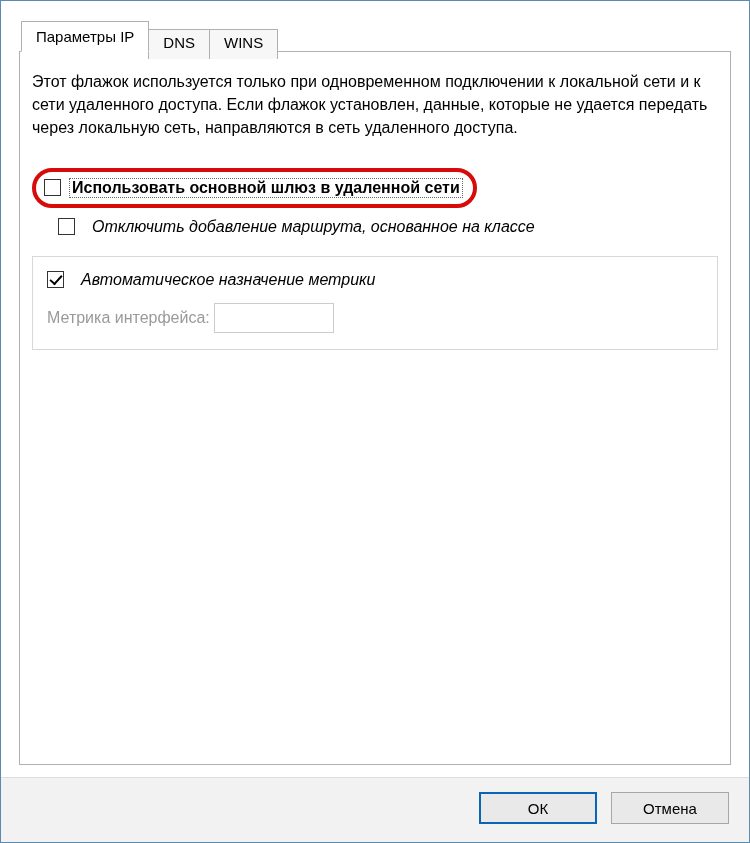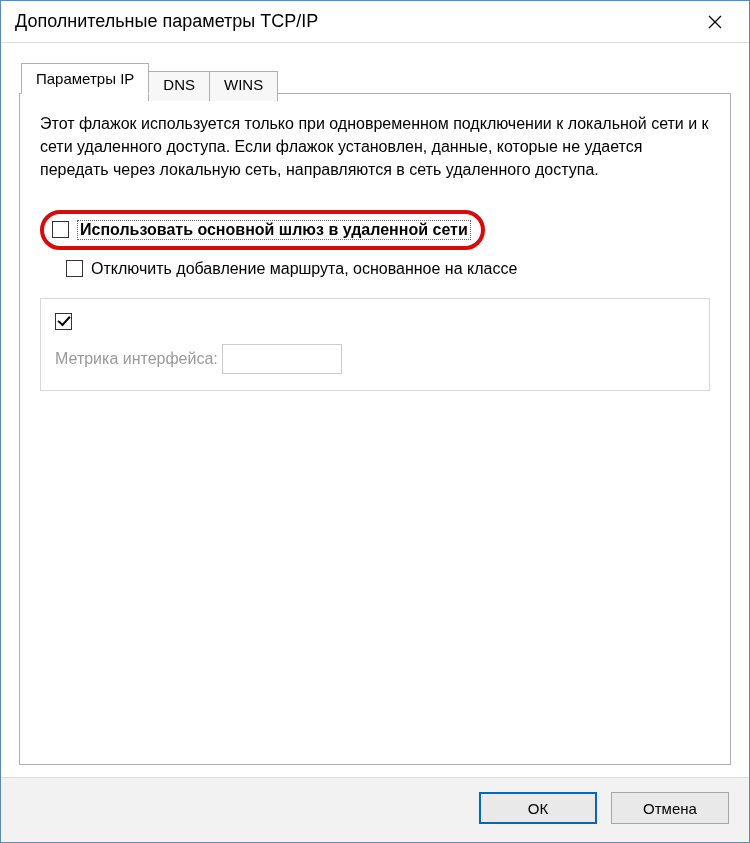--- a/index.html
+++ b/index.html
@@ -70,35 +70,36 @@
       margin-bottom: -1px;
     }
     .tab.inactive {
       background: #f7f7f7;
       top: 8px;
       padding-top: 4px;
       padding-bottom: 4px;
     }
     .tab-panel {
       border: 1px solid #b0b0b0;
-      padding: 18px 20px;
+      padding: 18px 12px;
       flex: 1;
       background: #fff;
     }
     .description {
       font-size: 16px;
       line-height: 1.45;
       color: #000;
       margin-bottom: 28px;
     }
     .checkbox-row {
       display: flex;
       align-items: center;
-      gap: 8px;
+      gap: 17px;
       margin-bottom: 14px;
+      font-style: italic;
     }
     .checkbox-row.indent {
       margin-left: 26px;
       margin-bottom: 20px;
     }
     .checkbox {
       width: 17px;
       height: 17px;
       border: 1px solid #333;
       background: #fff;
@@ -181,28 +182,20 @@
     }
     .btn.primary {
       border: 2px solid #0a66b5;
     }
   </style>
 </head>
 <body>
 
 <div class="window">
 
-  <div class="titlebar">
-    <div class="title">Дополнительные параметры TCP/IP</div>
-    <div class="close-btn">
-      <svg viewBox="0 0 14 14">
-          <path d="M1 1 L13 13 M13 1 L1 13" stroke="#000" stroke-width="1.3" fill="none"></path>
-        </svg>
-    </div>
-  </div>
 
   <div class="content-area">
     <div class="tabs">
       <div class="tab active">Параметры IP</div>
       <div class="tab inactive">DNS</div>
       <div class="tab inactive">WINS</div>
     </div>
 
     <div class="tab-panel">
 
@@ -214,20 +207,21 @@
       </div>
 
       <div class="checkbox-row indent">
         <span class="checkbox"></span>
         <span class="cb-label">Отключить добавление маршрута, основанное на классе</span>
       </div>
 
       <div class="group-box">
         <div class="checkbox-row" style="margin-bottom:0">
           <span class="checkbox checked"></span>
+          <span class="cb-label">Автоматическое назначение метрики</span>
         </div>
         <div class="metric-row">
           <span class="metric-label">Метрика интерфейса:</span>
           <input class="metric-input" type="text" disabled="" style="">
         </div>
       </div>
 
     </div>
   </div>
 

